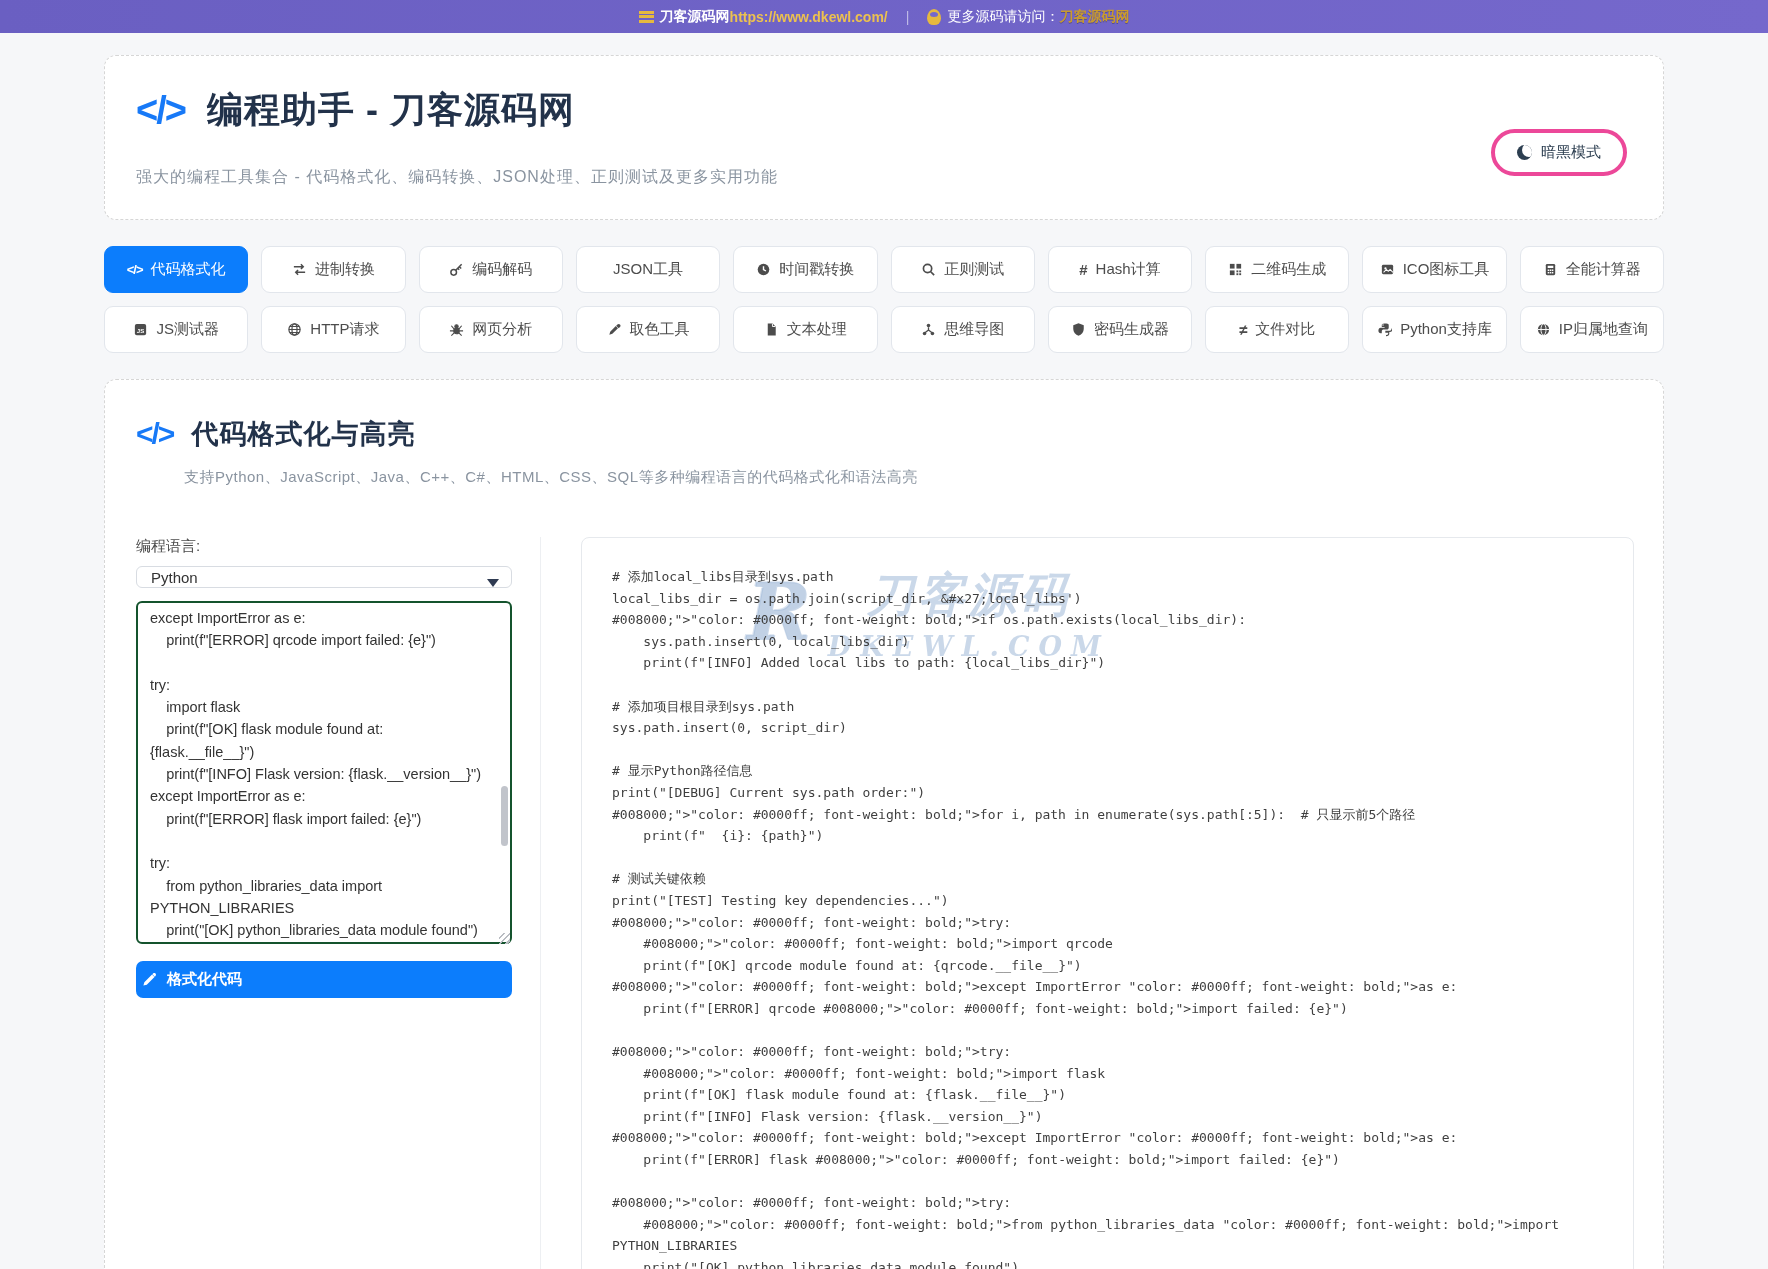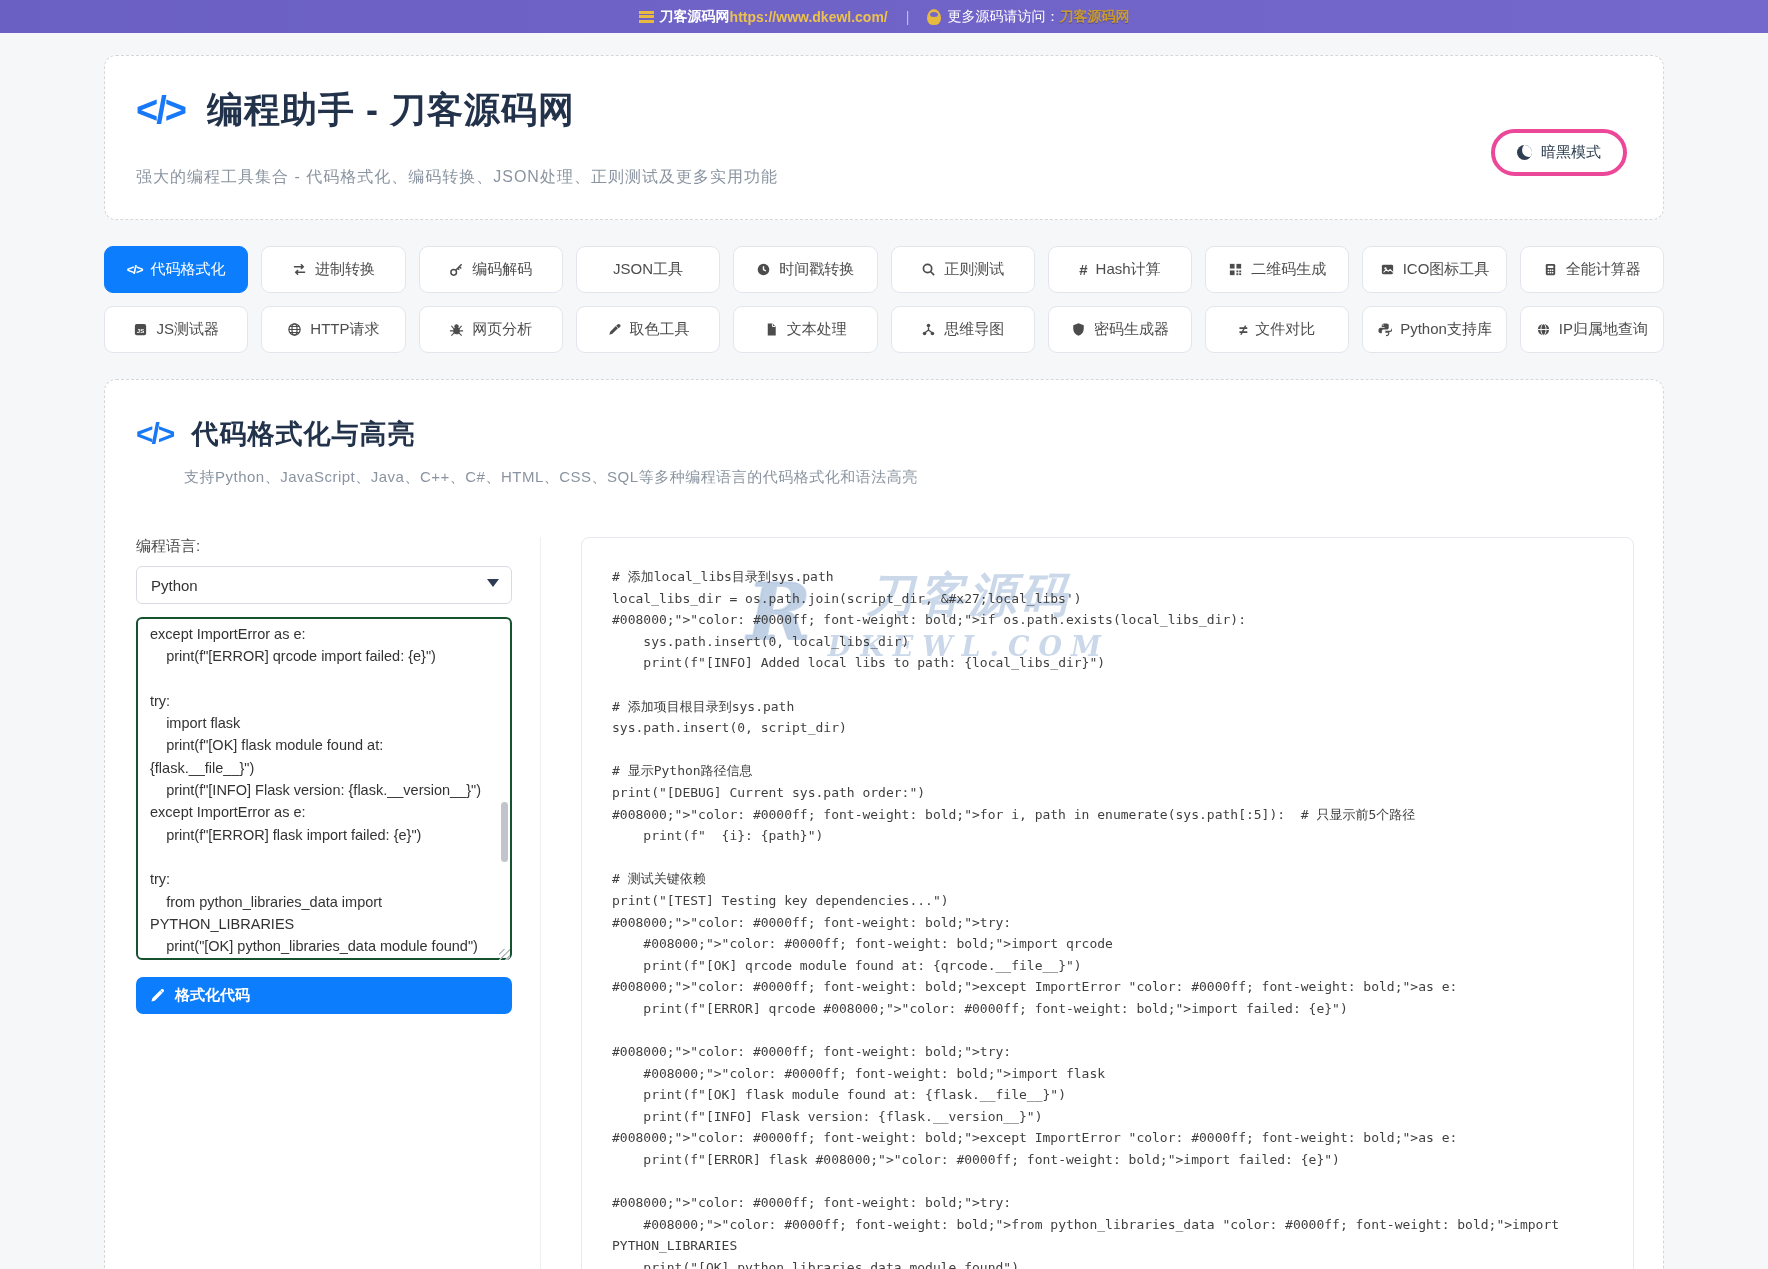--- a/index.html
+++ b/index.html
@@ -51,38 +51,38 @@
   .section-title { display:flex; align-items:center; gap:18px; }
   .section-title .code-glyph { font-size:30px; }
   h2 { font-size:27px; color:#22324a; letter-spacing:1px; }
   .section-sub { margin:16px 0 0 48px; font-size:15px; color:#8a94a0; letter-spacing:.5px; }
 
   .tool-body { display:flex; margin-top:50px; align-items:flex-start; }
   .left-col { width:405px; flex:0 0 auto; padding-right:28px; border-right:1px solid #edeff2; min-height:1100px; }
   .right-col { flex:1; padding-left:40px; }
 
   .field-label { font-size:15px; color:#4a4a4a; margin-bottom:10px; }
-  .select-box { position:relative; height:38px; border:1px solid #d8dce2; border-radius:6px;
+  .select-box { position:relative; height:22px; border:1px solid #d8dce2; border-radius:6px;
     background:#fff; display:flex; align-items:center; padding:0 14px; font-size:15px; color:#333;
     margin-bottom:13px; cursor:pointer; }
   .select-arrow { position:absolute; right:12px; top:12px; width:0; height:0;
     border-left:6px solid transparent; border-right:6px solid transparent; border-top:8px solid #2f3b52; }
 
   .ta-wrap { position:relative; }
   textarea { width:100%; height:343px; border:2px solid #14532d; border-radius:6px;
     padding:4px 20px 10px 12px; font-family:"Liberation Sans", sans-serif; font-size:14.5px;
     line-height:22.3px; color:#333; resize:none; overflow:hidden; background:#fff; outline:none; }
   .ta-scroll-thumb { position:absolute; right:4px; top:185px; width:7px; height:60px;
     background:#c1c4cb; border-radius:4px; }
   .ta-resize { position:absolute; right:2px; bottom:4px; width:11px; height:11px;
     background:repeating-linear-gradient(135deg, transparent 0 3px, #b9bcc2 3px 4.5px); cursor:nwse-resize; }
 
   .format-btn { margin-top:13px; width:100%; height:37px; background:#0c7dfc; color:#fff;
     border:none; border-radius:7px; font-size:15px; font-family:inherit; cursor:pointer;
-    display:flex; align-items:center; justify-content:flex-start; gap:10px; padding-left:14px; font-weight:bold; }
+    display:flex; align-items:center; justify-content:flex-start; gap:10px; padding-left:6px; font-weight:bold; }
 
   .output-box { position:relative; border:1px solid #e6e9ed; border-radius:8px; background:#fff;
     height:1000px; padding:28px 26px 20px 30px; overflow:hidden; }
   .output-code { position:relative; z-index:2; font-family:"DejaVu Sans Mono", monospace;
     font-size:13px; line-height:21.6px; color:#3f3f3f; white-space:pre-wrap; }
   .watermark { position:absolute; z-index:1; left:165px; top:26px; display:flex; align-items:center; gap:16px;
     color:rgba(128,162,203,.42); font-family:"DejaVu Serif", serif; font-style:italic; user-select:none; }
   .wm-logo { font-size:78px; font-weight:bold; line-height:1;
     text-shadow:1px 1px 0 rgba(255,255,255,.6), -1px -1px 0 rgba(100,140,190,.25); }
   .wm-text { font-size:47px; font-weight:bold; letter-spacing:4px;

